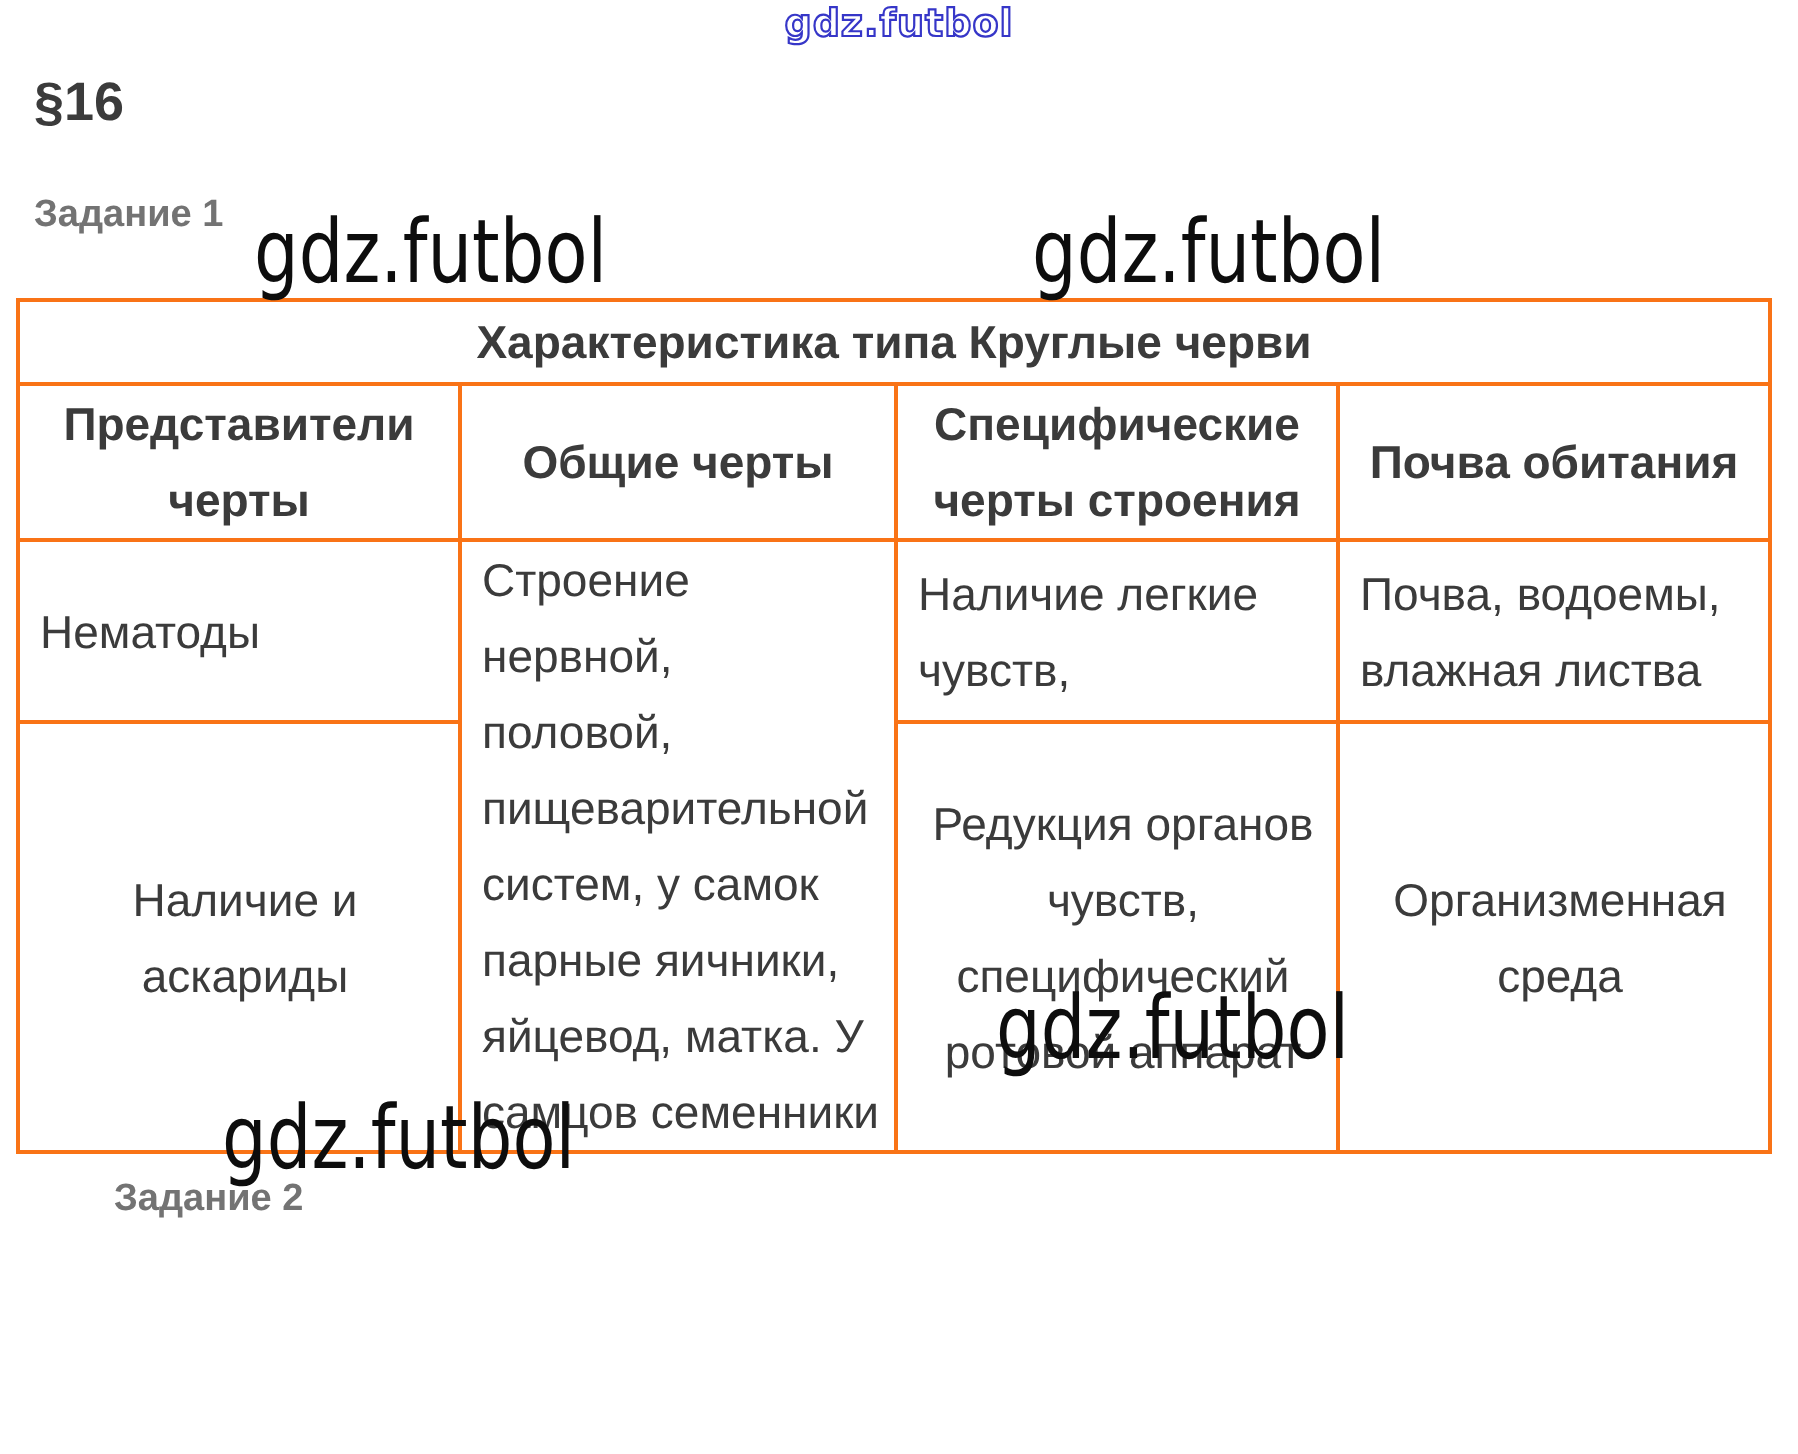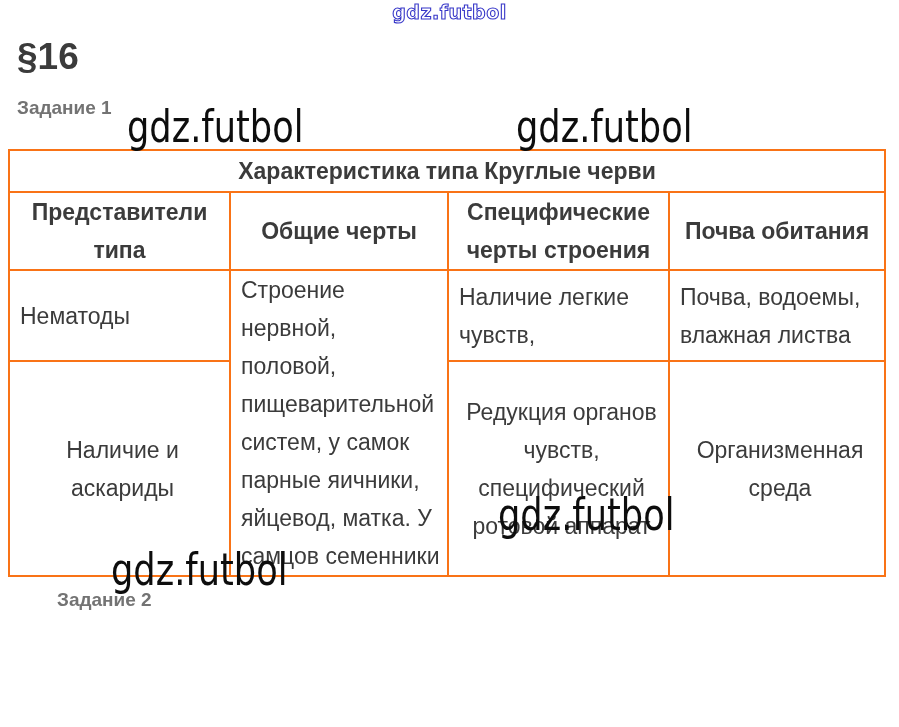--- a/index.html
+++ b/index.html
@@ -47,21 +47,21 @@
   .wm-b { left: 516px; top: 105px; }
   .wm-c { left: 498px; top: 493px; }
   .wm-d { left: 111px; top: 548px; }
 
   
   .section-heading {
     position: absolute;
     left: 17px;
     top: 36px;
     margin: 0;
-    font-size: 37px;
+    font-size: 27px;
     font-weight: bold;
     color: #3b3b3b;
   }
   .task-heading {
     position: absolute;
     margin: 0;
     font-size: 19px;
     font-weight: bold;
     color: #737373;
   }
@@ -144,21 +144,21 @@
       <col style="width:218px">
       <col style="width:221px">
       <col style="width:216px">
     </colgroup>
     <tbody>
       <tr class="title-row">
         <td colspan="4" class="tbl-title">Характеристика типа Круглые черви</td>
       </tr>
       <tr class="head-row">
         <th>Представители
-типа</th>
+черты</th>
         <th>Общие черты</th>
         <th>Специфические
 черты строения</th>
         <th>Почва обитания</th>
       </tr>
       <tr class="body-row row-1">
         <td>Нематоды</td>
         <td rowspan="2" class="merged-top">Строение нервной,
 половой,
 пищеварительной

